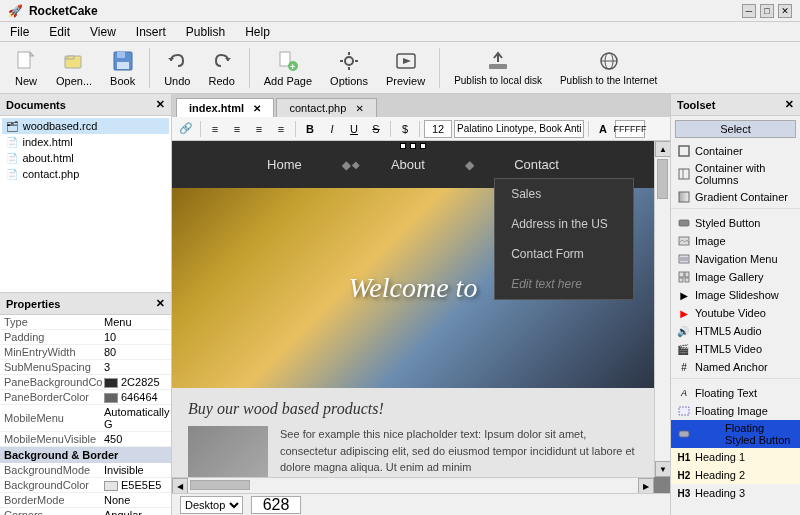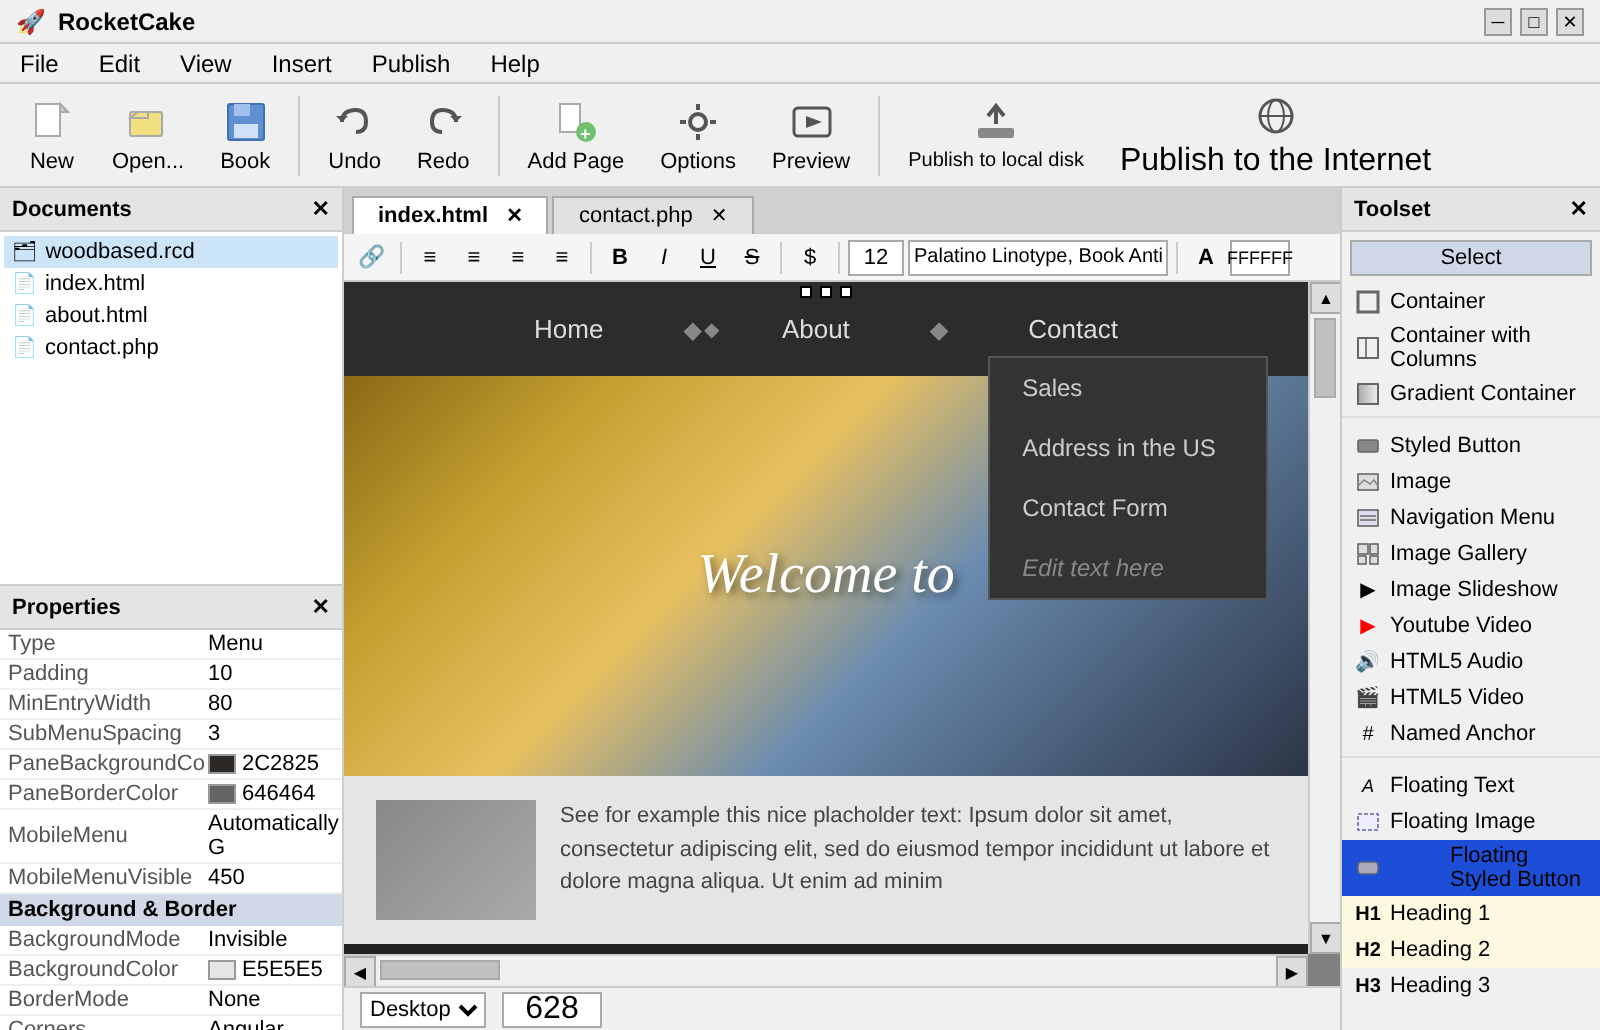--- a/index.html
+++ b/index.html
@@ -225,21 +225,21 @@
     <span style="font-size:10px;">Publish to local disk</span>
   </div>
   <div class="toolbar-btn">
     <div class="toolbar-icon">
       <svg width="22" height="22" viewBox="0 0 22 22">
           <circle cx="11" cy="11" r="8" fill="none" stroke="#555" stroke-width="1.5"></circle>
           <ellipse cx="11" cy="11" rx="4" ry="8" fill="none" stroke="#555" stroke-width="1"></ellipse>
           <line x1="3" y1="11" x2="19" y2="11" stroke="#555" stroke-width="1"></line>
         </svg>
     </div>
-    <span style="font-size:16px;">Publish to the Internet</span>
+    <span style="font-size:10px;">Publish to the Internet</span>
   </div>
 </div>
 
 <div class="main-layout">
 
   <div class="left-panel">
 
     <div class="panel-header">
       <span>Documents</span>
       <span class="panel-close">✕</span>
@@ -385,20 +385,21 @@
             </div>
           </div>
           <span style="color:#888;font-size:10px;position:absolute;right:180px;">◆</span>
         </div>
 
         <div class="hero-section">
           <div class="hero-text-1">Welcome to</div>
         </div>
 
         <div class="content-section">
+          <div class="content-title">Buy our wood based products!</div>
           <div class="content-body">
             <div class="content-img-placeholder"></div>
             <div>See for example this nice placholder text: Ipsum dolor sit amet, consectetur adipiscing elit, sed do eiusmod tempor incididunt ut labore et dolore magna aliqua. Ut enim ad minim</div>
           </div>
         </div>
       </div>
 
       <div class="canvas-scroll">
         <div class="scroll-arrow">▲</div>
         <div class="scroll-track">

